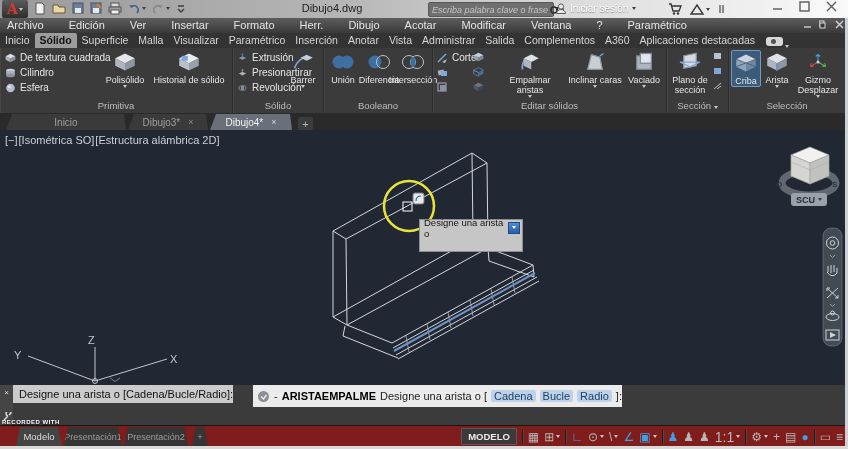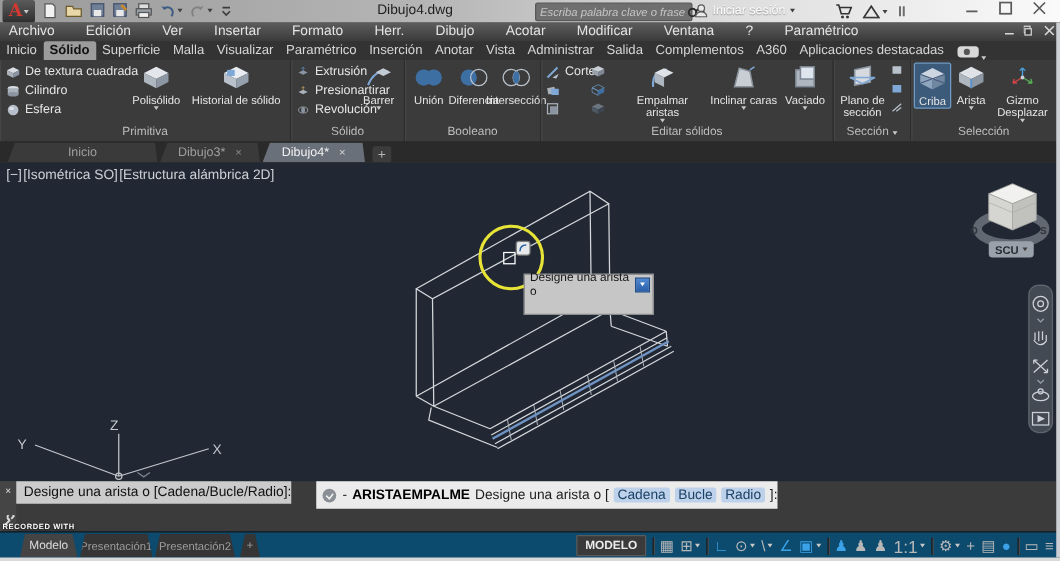--- a/index.html
+++ b/index.html
@@ -74,21 +74,21 @@
   .cmd{left:0;top:385px;width:848px;height:40px;display:flex;}
   .cmdstrip{width:13px;background:#454545;display:flex;flex-direction:column;align-items:center;
     justify-content:space-between;padding:3px 0;color:#e0e0e0;font-size:8px;}
   .cmdrows{flex:1;display:flex;flex-direction:row;font-family:Liberation Sans, sans-serif;gap:20px;}
   .cmdhist{height:18px;background:#cbcbcb;color:#101010;font-size:11px;line-height:18px;padding-left:6px;}
   .cmdline{height:22px;background:#ebebeb;color:#1c1c1c;font-size:11px;display:flex;align-items:center;
     gap:4px;padding-left:4px;}
   .cmdline b{color:#000;}
   .chip{background:#bdd2ea;color:#1b4065;padding:0 3px;border-radius:2px;}
   
-  .status{left:0;top:425px;width:848px;height:21px;background:#0c4a6e;border-top:1px solid #161616;}
+  .status{left:0;top:425px;width:848px;height:21px;background:#7f1d1d;border-top:1px solid #161616;}
   .ltab{position:absolute;top:1px;height:19px;display:flex;align-items:center;justify-content:center;
     font-size:9.5px;color:#9d9d9d;background:#353535;clip-path:polygon(4px 0,calc(100% - 4px) 0,100% 100%,0 100%);}
   .ltab.active{background:#444;color:#dcdcdc;}
   .sicons{position:absolute;right:5px;top:1px;height:19px;display:flex;align-items:center;gap:5px;
     color:#b8b8b8;font-size:12px;}
   .sicons .blue{color:#3ba2e8;}
   .sicons .sep{width:1px;height:14px;background:#1d1d1d;box-shadow:1px 0 0 #4a4a4a;}
   .modelo{border:1px solid #5a5a5a;background:#3a3a3a;color:#ececec;font-size:9.5px;font-weight:bold;
     padding:2px 6px;border-radius:1px;}
   .sic{display:flex;align-items:center;gap:2px;}

